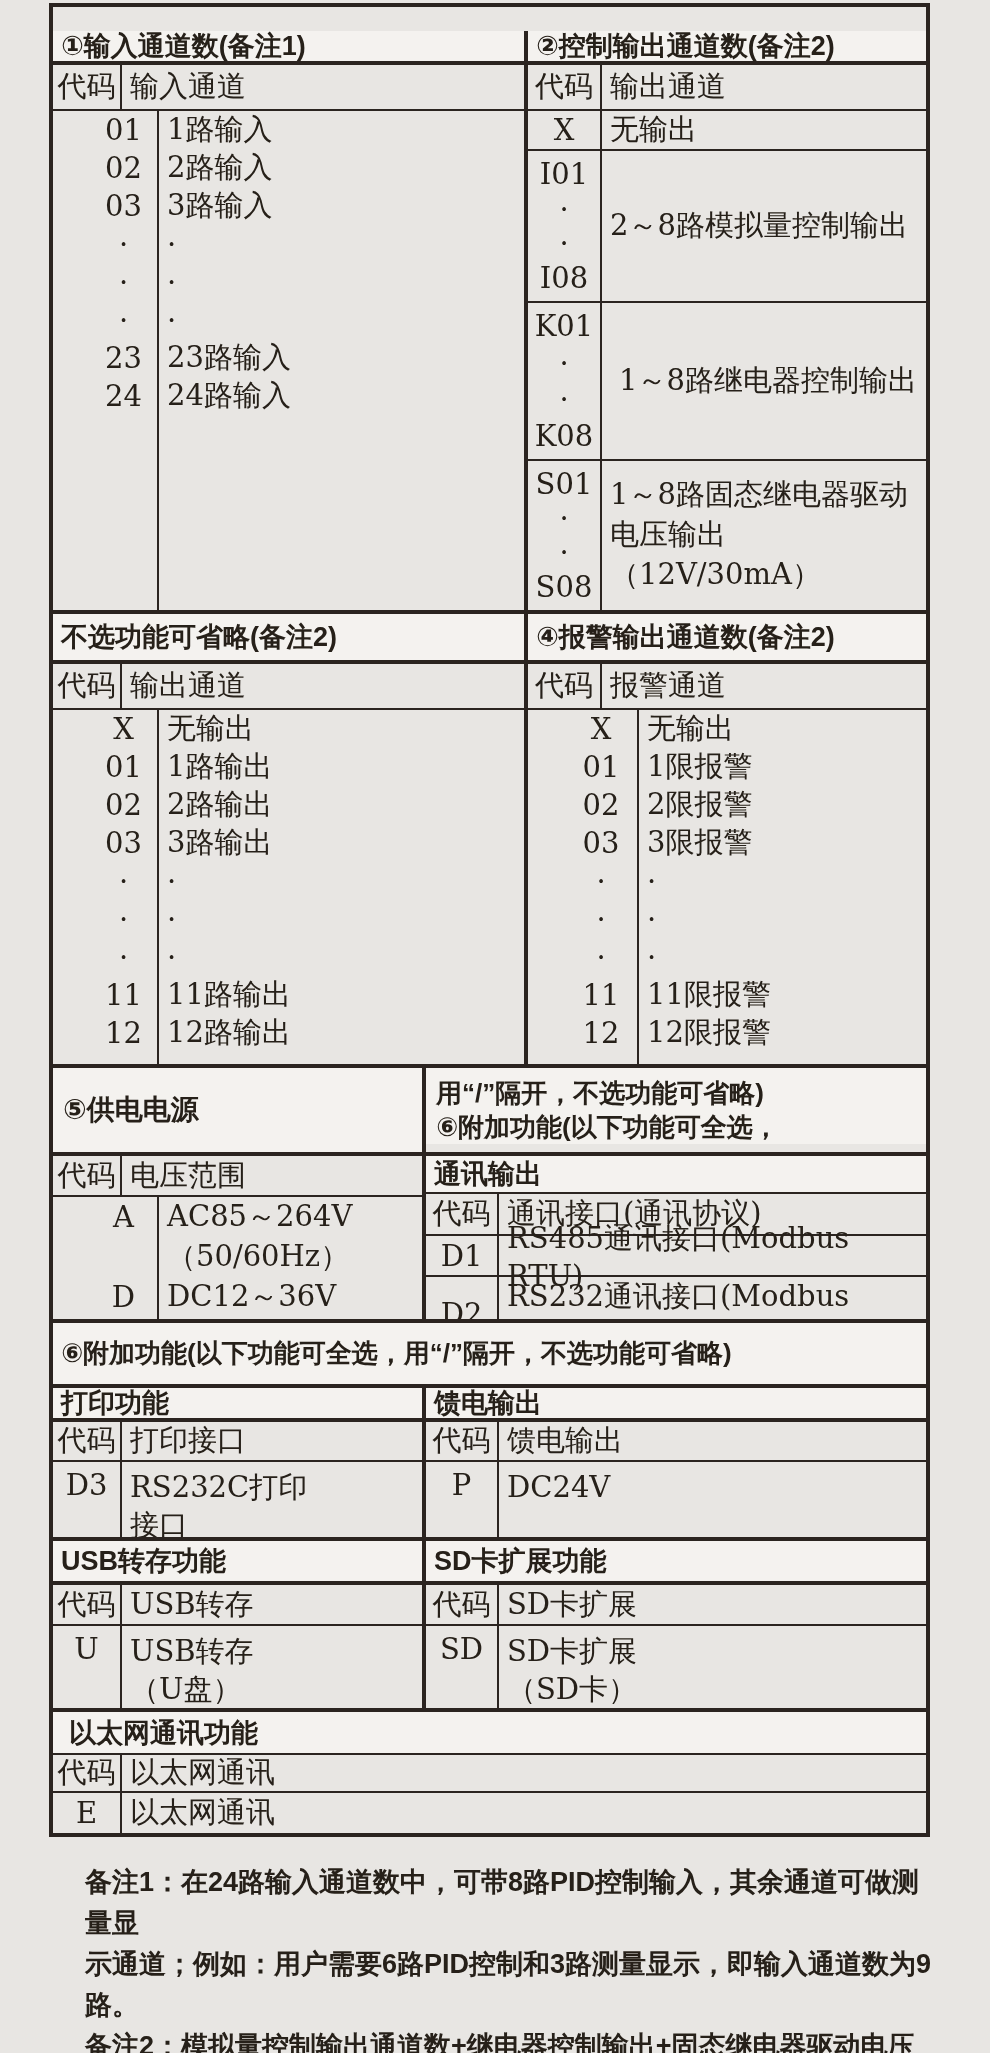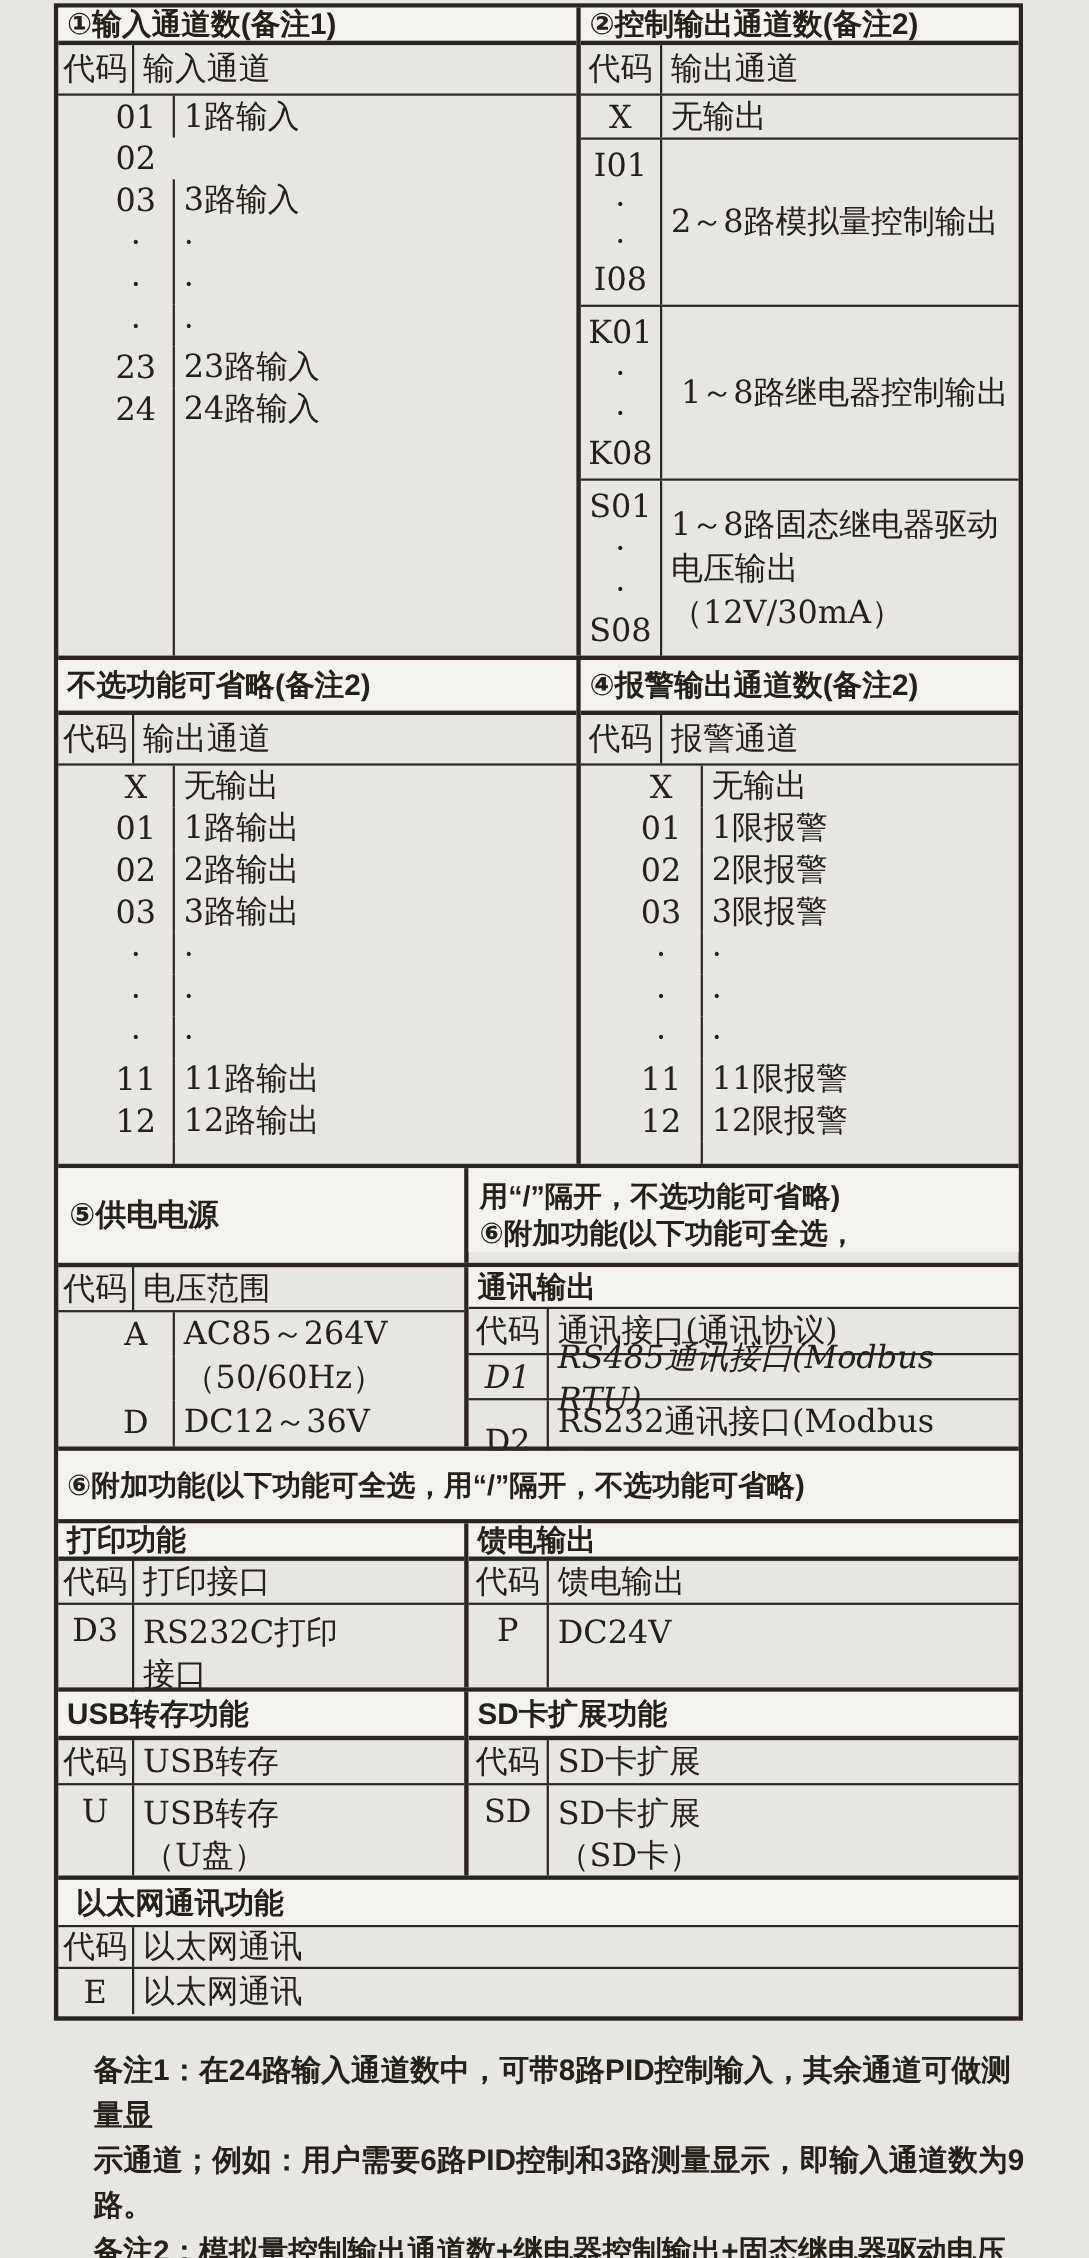--- a/index.html
+++ b/index.html
@@ -14,21 +14,21 @@
   }
   
   .tbl {
     position:absolute; left:49px; top:3px;
     width:881px; height:1834px;
     border:4px solid #2b2420;
     display:flex; flex-direction:column;
     background:#e8e6e3;
   }
   .band { display:flex; border-top:4px solid #2b2420; }
-  .band.first { border-top:none; }
+  .band.first { border-top:none;margin-top:24px; }
   .colL { width:471px; display:flex; flex-direction:column; }
   .colR { flex:1; border-left:4px solid #2b2420; display:flex; flex-direction:column; }
   .colL2 { width:369px; display:flex; flex-direction:column;border-radius:30px; }
   .colR2 { flex:1; border-left:4px solid #2b2420; display:flex; flex-direction:column; }
 
   .sech {
     background:#f4f2ef;
     font-family:"Liberation Sans","DejaVu Sans",sans-serif;
     font-weight:bold; font-size:27px;
     display:flex; align-items:center;
@@ -76,21 +76,21 @@
     font-family:"Liberation Sans","DejaVu Sans",sans-serif; font-weight:bold; font-size:28px;
     display:flex; align-items:center; padding-left:10px; }
   .hbox6 { background:#f4f2ef;
     font-family:"Liberation Sans","DejaVu Sans",sans-serif; font-weight:bold; font-size:26px;
     line-height:34px; padding:8px 0 0 10px; }
 
   .bandD { height:167px; }
   .bandD .chdrL { height:41px; }
   .bandD .subh { height:41px; border-bottom:2px solid #2b2420; }
   .bandD .chdrR { height:43px; }
-  .d1row { height:41px; flex:none;font-style:italic; }
+  .d1row { height:41px; flex:none; }
   .d2row { flex:1; }
   .bandD .lrow { height:40px; }
 
   .bandE { height:66px; }
   .bandE .full {
     flex:1; background:#f4f2ef;
     font-family:"Liberation Sans","DejaVu Sans",sans-serif; font-weight:bold; font-size:26px;
     display:flex; align-items:center; padding-left:8px; }
 
   .bandF { height:153px; }
@@ -128,20 +128,21 @@
         <div class="cc">代码</div>
         <div class="dc">输入通道</div>
       </div>
       <div class="body">
         <div class="r lrow">
             <div class="cc">01</div>
             <div class="dc">1路输入</div>
           </div>
         <div class="r lrow">
             <div class="cc">02</div>
+            <div class="dc">2路输入</div>
           </div>
         <div class="r lrow">
             <div class="cc">03</div>
             <div class="dc">3路输入</div>
           </div>
         <div class="r lrow">
             <div class="cc">·</div>
             <div class="dc">·</div>
           </div>
         <div class="r lrow">

